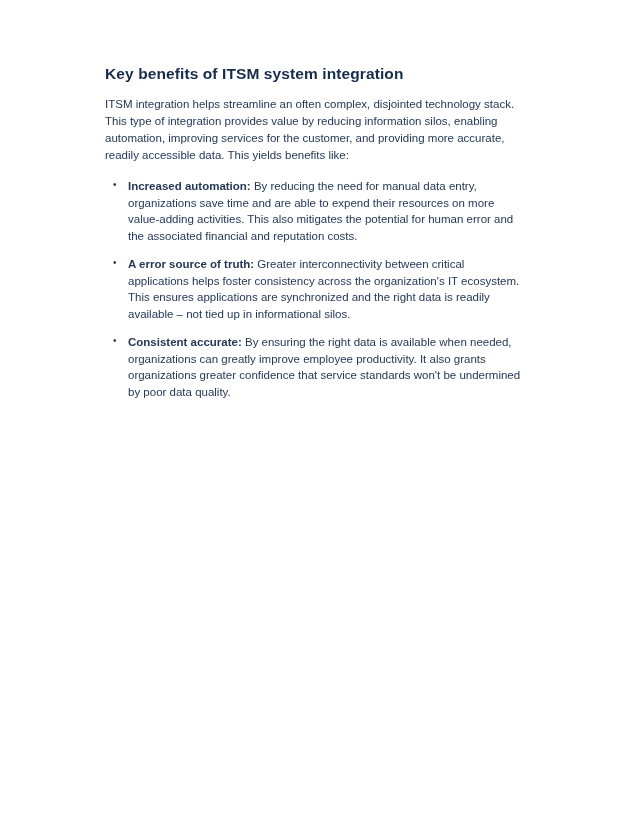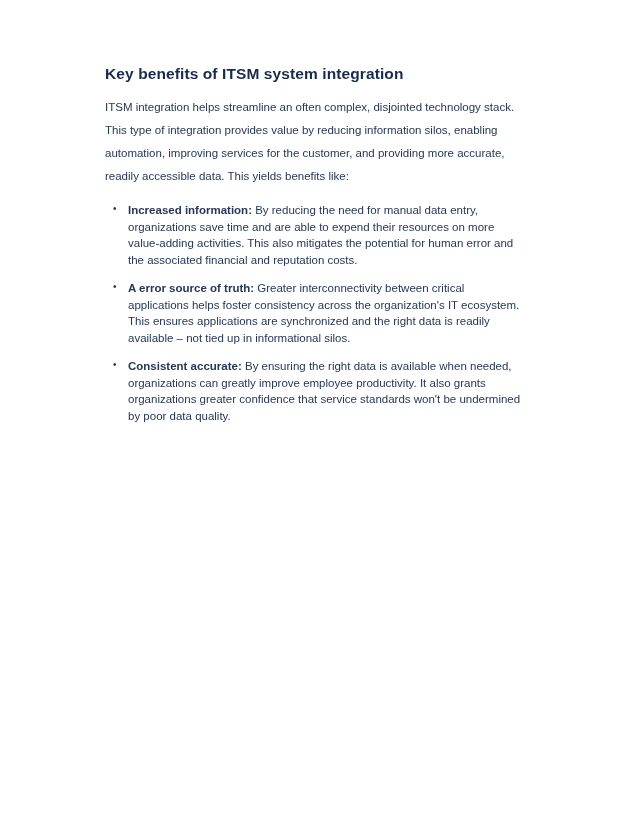--- a/index.html
+++ b/index.html
@@ -25,21 +25,21 @@
     margin: 0 0 13px 0;
     font-size: 15.5px;
     line-height: 19px;
     font-weight: 700;
     letter-spacing: 0.1px;
     color: var(--heading-color, #172B4D);
   }
   .intro {
     margin: 0 0 14px 0;
     font-size: 11.5px;
-    line-height: 23px;
+    line-height: 17px;
     color: var(--body-color, #253858);
   }
   .benefits {
     list-style: none;
     margin: 0;
     padding: 0;
   }
   .benefit-item {
     position: relative;
     padding-left: 23px;
@@ -80,21 +80,21 @@
 </style>
 </head>
 <body>
 
 <div class="page">
   <div class="content">
     <h1 class="heading">Key benefits of ITSM system integration</h1>
     <p class="intro">ITSM integration helps streamline an often complex, disjointed technology stack. This type of integration provides value by reducing information silos, enabling automation, improving services for the customer, and providing more accurate, readily accessible data. This yields benefits like:</p>
     <ul class="benefits">
       <li class="benefit-item">
-        <span class="bullet-marker">•</span><span class="benefit-lead">Increased information:</span><span> By reducing the need for manual data entry, organizations save time and are able to expend their resources on more value-adding activities. This also mitigates the potential for human error and the associated financial and reputation costs.</span>
+        <span class="bullet-marker">•</span><span class="benefit-lead">Increased automation:</span><span> By reducing the need for manual data entry, organizations save time and are able to expend their resources on more value-adding activities. This also mitigates the potential for human error and the associated financial and reputation costs.</span>
       </li>
       <li class="benefit-item">
         <span class="bullet-marker">•</span><span class="benefit-lead">A error source of truth:</span><span> Greater interconnectivity between critical applications helps foster consistency across the organization's IT ecosystem. This ensures applications are synchronized and the right data is readily available – not tied up in informational silos.</span>
       </li>
       <li class="benefit-item">
         <span class="bullet-marker">•</span><span class="benefit-lead">Consistent accurate:</span><span> By ensuring the right data is available when needed, organizations can greatly improve employee productivity. It also grants organizations greater confidence that service standards won't be undermined by poor data quality.</span>
       </li>
     </ul>
   </div>
 

